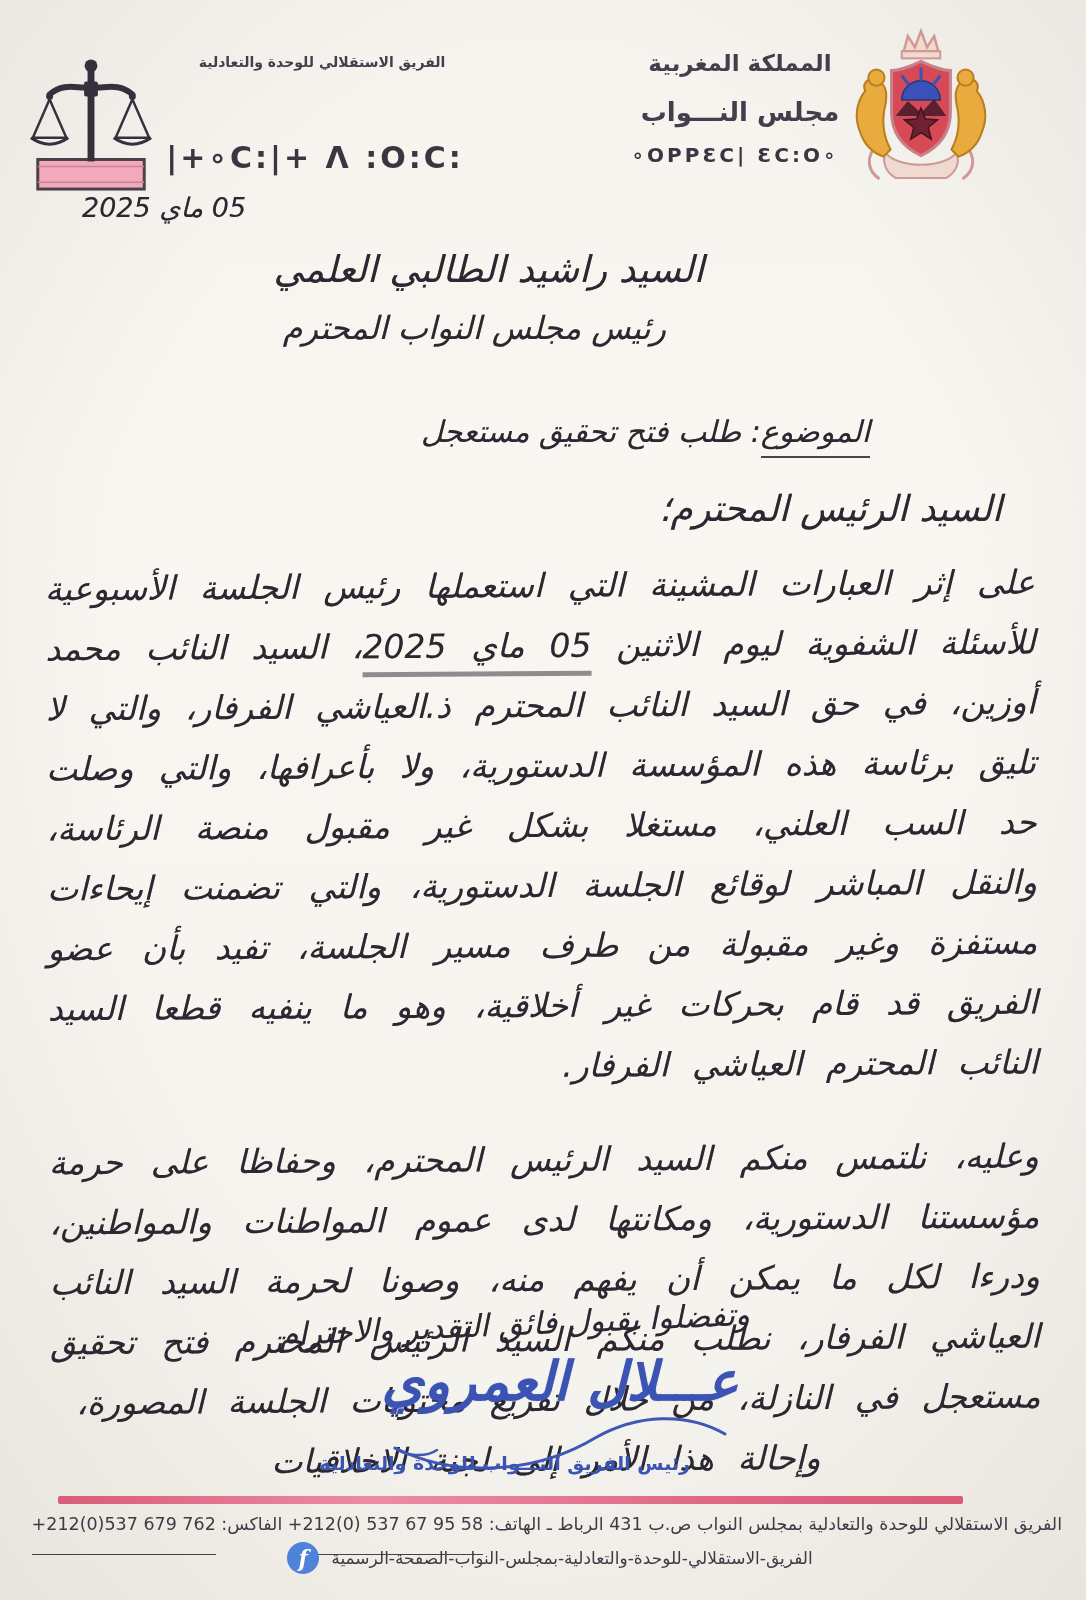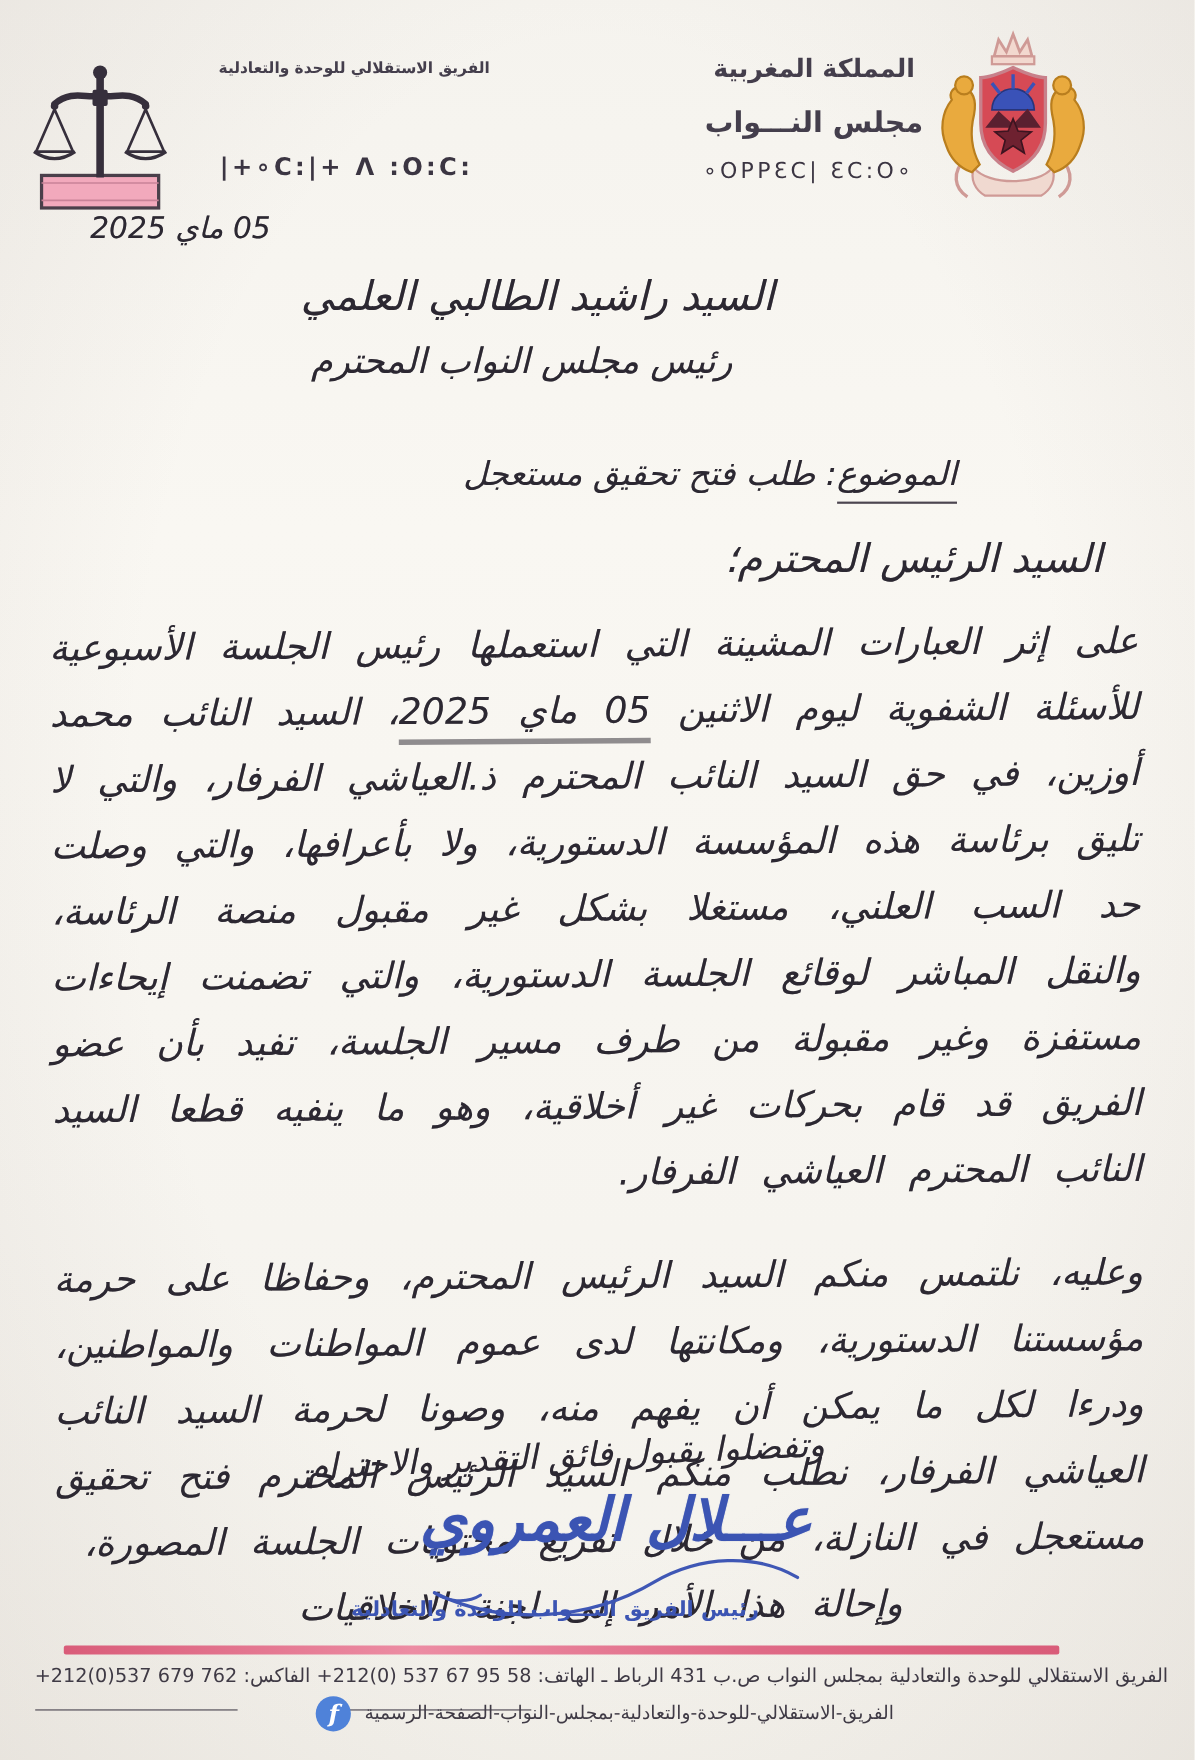--- a/index.html
+++ b/index.html
@@ -11,29 +11,29 @@
   .vignette { position:absolute; inset:0; pointer-events:none;
     background: radial-gradient(ellipse at 50% 45%, rgba(255,255,255,0) 55%, rgba(185,173,165,0.20) 100%); }
 
   
   .scales { position:absolute; top:55px; left:30px; width:122px; height:138px; }
   .group-name { position:absolute; top:54px; left:148px; width:348px; text-align:center;
     direction:rtl; font-weight:bold; font-size:14px; color:#443e4c; white-space:nowrap; }
   .tif1 { position:absolute; top:104px; left:150px; width:330px; text-align:center;
     font-weight:bold; font-size:22px; letter-spacing:3px; color:#3b3542; white-space:nowrap; }
   .tif2 { position:absolute; top:140px; left:150px; width:330px; text-align:center;
-    font-weight:bold; font-size:22px; letter-spacing:3px; color:#3b3542; white-space:nowrap; }
+    font-weight:bold; font-size:30px; letter-spacing:3px; color:#3b3542; white-space:nowrap; }
 
   
   .kingdom { position:absolute; top:50px; left:620px; width:240px; text-align:center;
     direction:rtl; font-weight:bold; font-size:23px; color:#443e4c; }
   .council { position:absolute; top:97px; left:620px; width:240px; text-align:center;
     direction:rtl; font-weight:bold; font-size:26px; color:#443e4c; }
   .c-tif { position:absolute; top:143px; left:600px; width:270px; text-align:center;
-    font-weight:normal; font-size:20px; letter-spacing:3px; color:#3b3542; white-space:nowrap; }
+    font-weight:bold; font-size:20px; letter-spacing:3px; color:#3b3542; white-space:nowrap; }
   .arms { position:absolute; top:26px; left:845px; width:152px; height:162px; }
 
   
   .hand { font-style:italic; color:#2c2832; text-shadow:0 0 0.6px rgba(40,35,45,0.45); }
 
   .date { position:absolute; top:192px; left:82px; font-size:27px; direction:rtl; }
 
   .recipient { position:absolute; top:248px; right:382px; text-align:right; direction:rtl; }
   .r-name  { font-size:37px; white-space:nowrap; }
   .r-title { font-size:32px; margin-top:18px; margin-right:38px; white-space:nowrap; }

